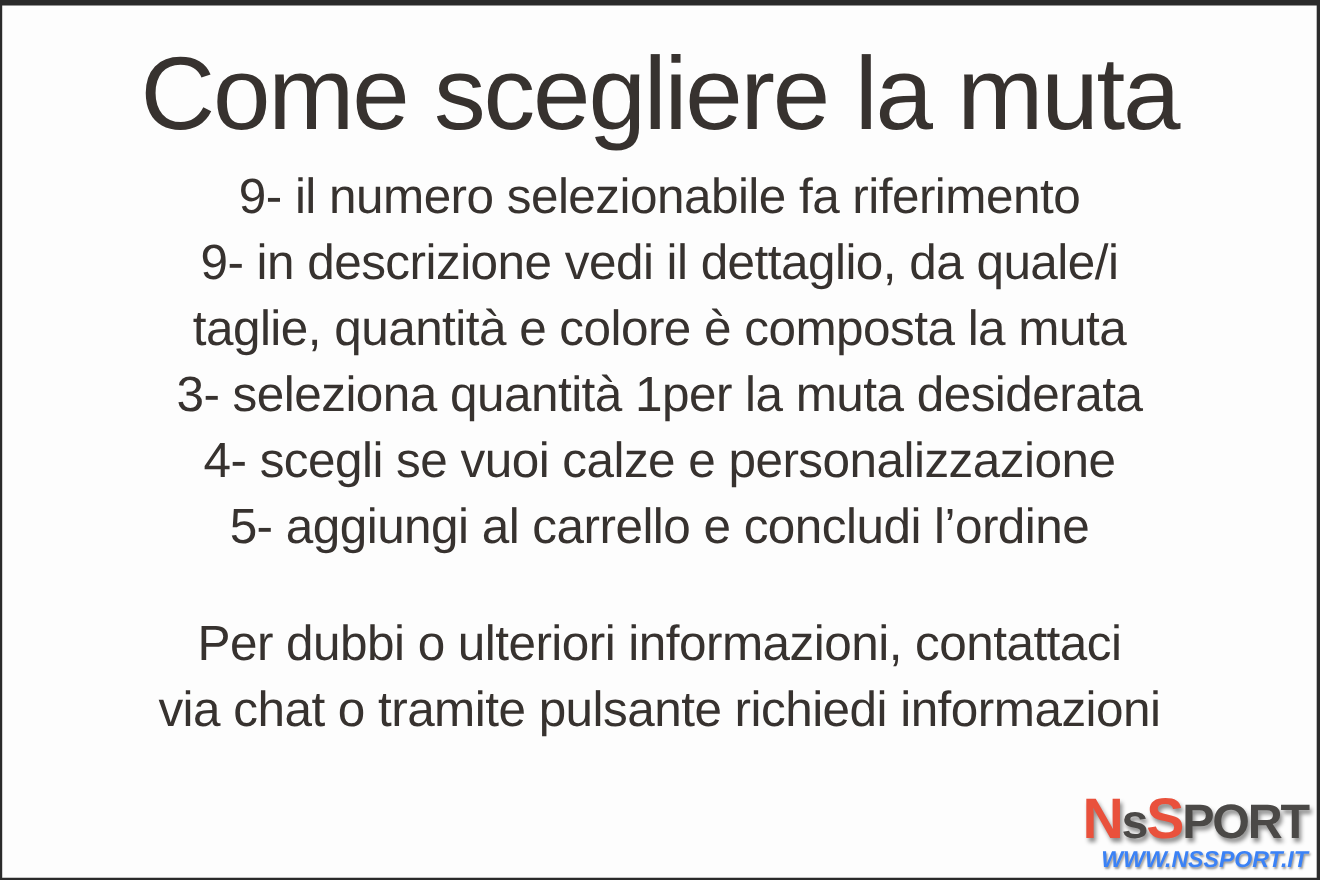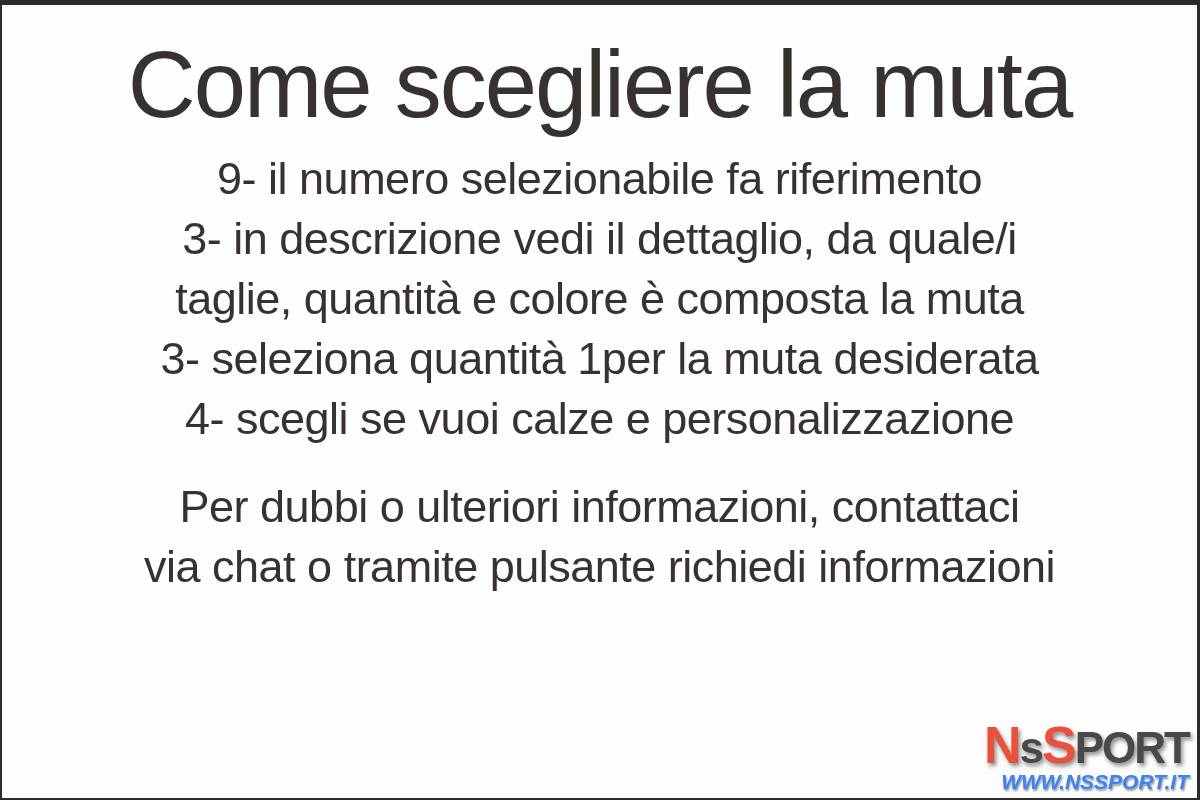--- a/index.html
+++ b/index.html
@@ -34,21 +34,21 @@
   }
   .line {
     font-size: 45px;
     font-weight: 300;
     letter-spacing: -0.5px;
     line-height: 60px;
     color: #37322f;
     white-space: nowrap;
   }
   .contact {
-    margin-top: 28px;
+    margin-top: 46px;
   }
   .logo {
     position: absolute;
     right: 8px;
     bottom: 6px;
     text-align: right;
     z-index: 5;
     line-height: 1;
   }
   .logo-text {
@@ -78,24 +78,25 @@
 </style>
 </head>
 <body>
 
 <div class="page">
 
   <h1 class="title">Come scegliere la muta</h1>
 
   <div class="instructions">
     <div class="line">9- il numero selezionabile fa riferimento</div>
-    <div class="line">3- in descrizione vedi il dettaglio, da quale/i</div>
+    <div class="line">9- in descrizione vedi il dettaglio, da quale/i</div>
     <div class="line">taglie, quantità e colore è composta la muta</div>
     <div class="line">3- seleziona quantità 1per la muta desiderata</div>
     <div class="line">4- scegli se vuoi calze e personalizzazione</div>
+    <div class="line">5- aggiungi al carrello e concludi l’ordine</div>
   </div>
 
   <div class="contact">
     <div class="line">Per dubbi o ulteriori informazioni, contattaci</div>
     <div class="line">via chat o tramite pulsante richiedi informazioni</div>
   </div>
 
   <div class="logo">
     <div class="logo-text">
       <span class="lg logo-red">N</span><span class="sm logo-gray">s</span><span class="lg logo-red">S</span><span class="sm logo-gray">PORT</span>

